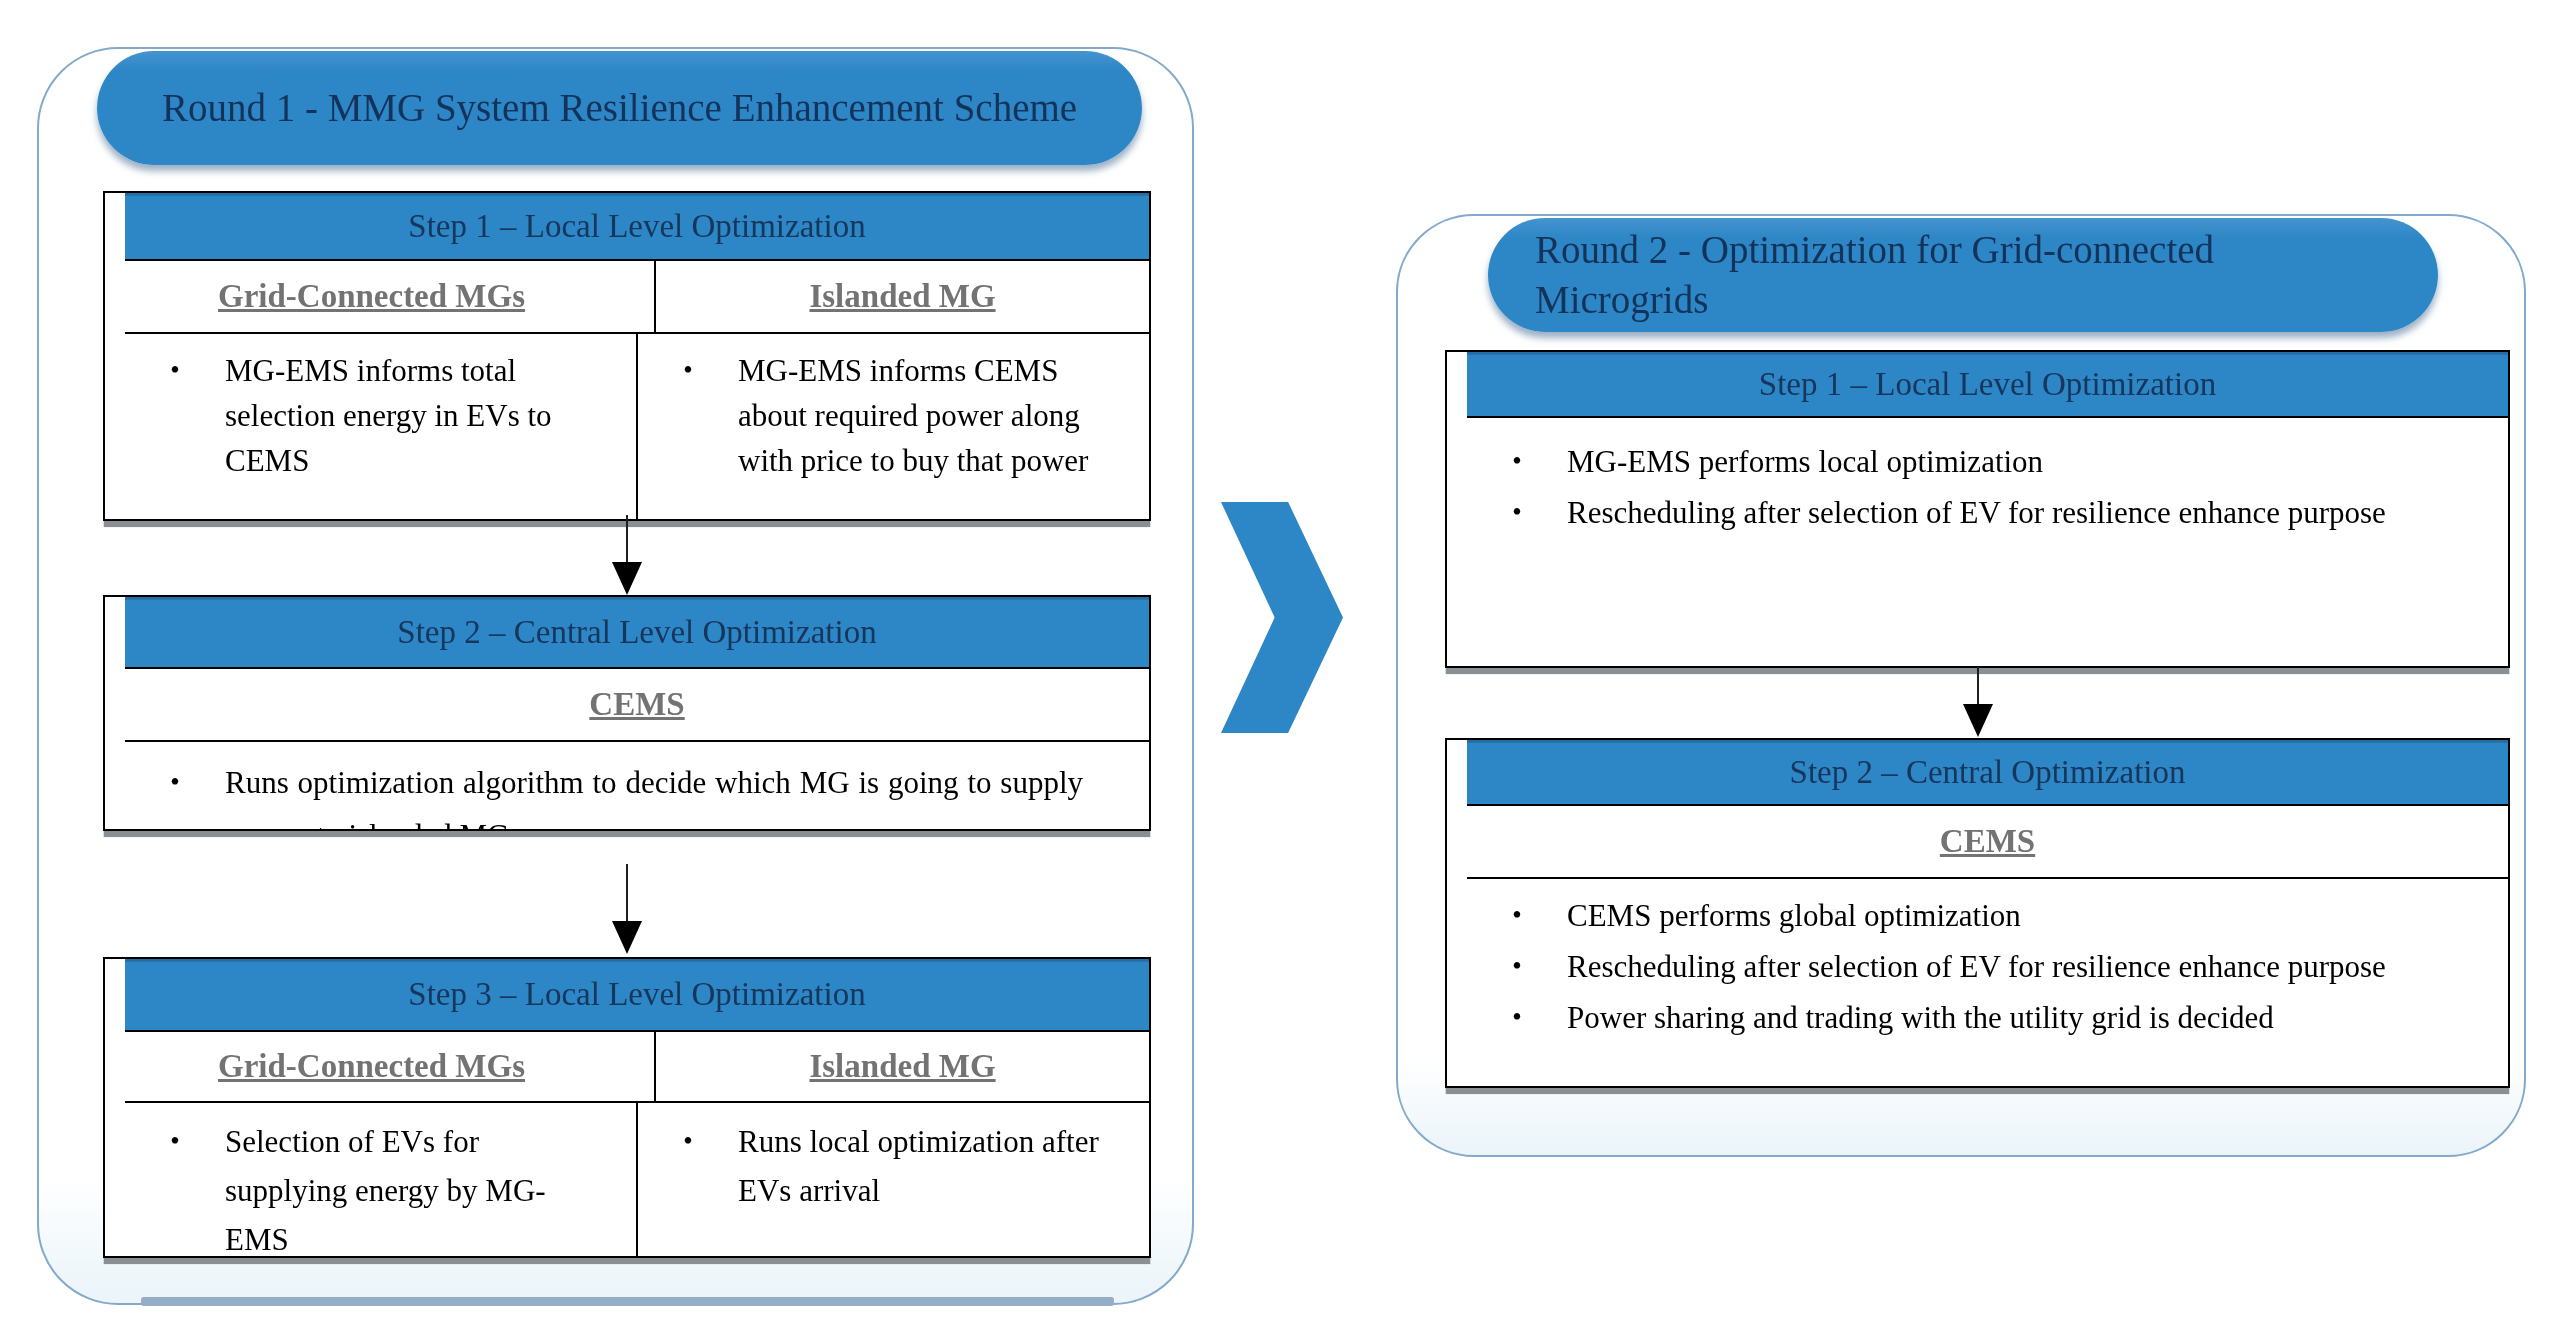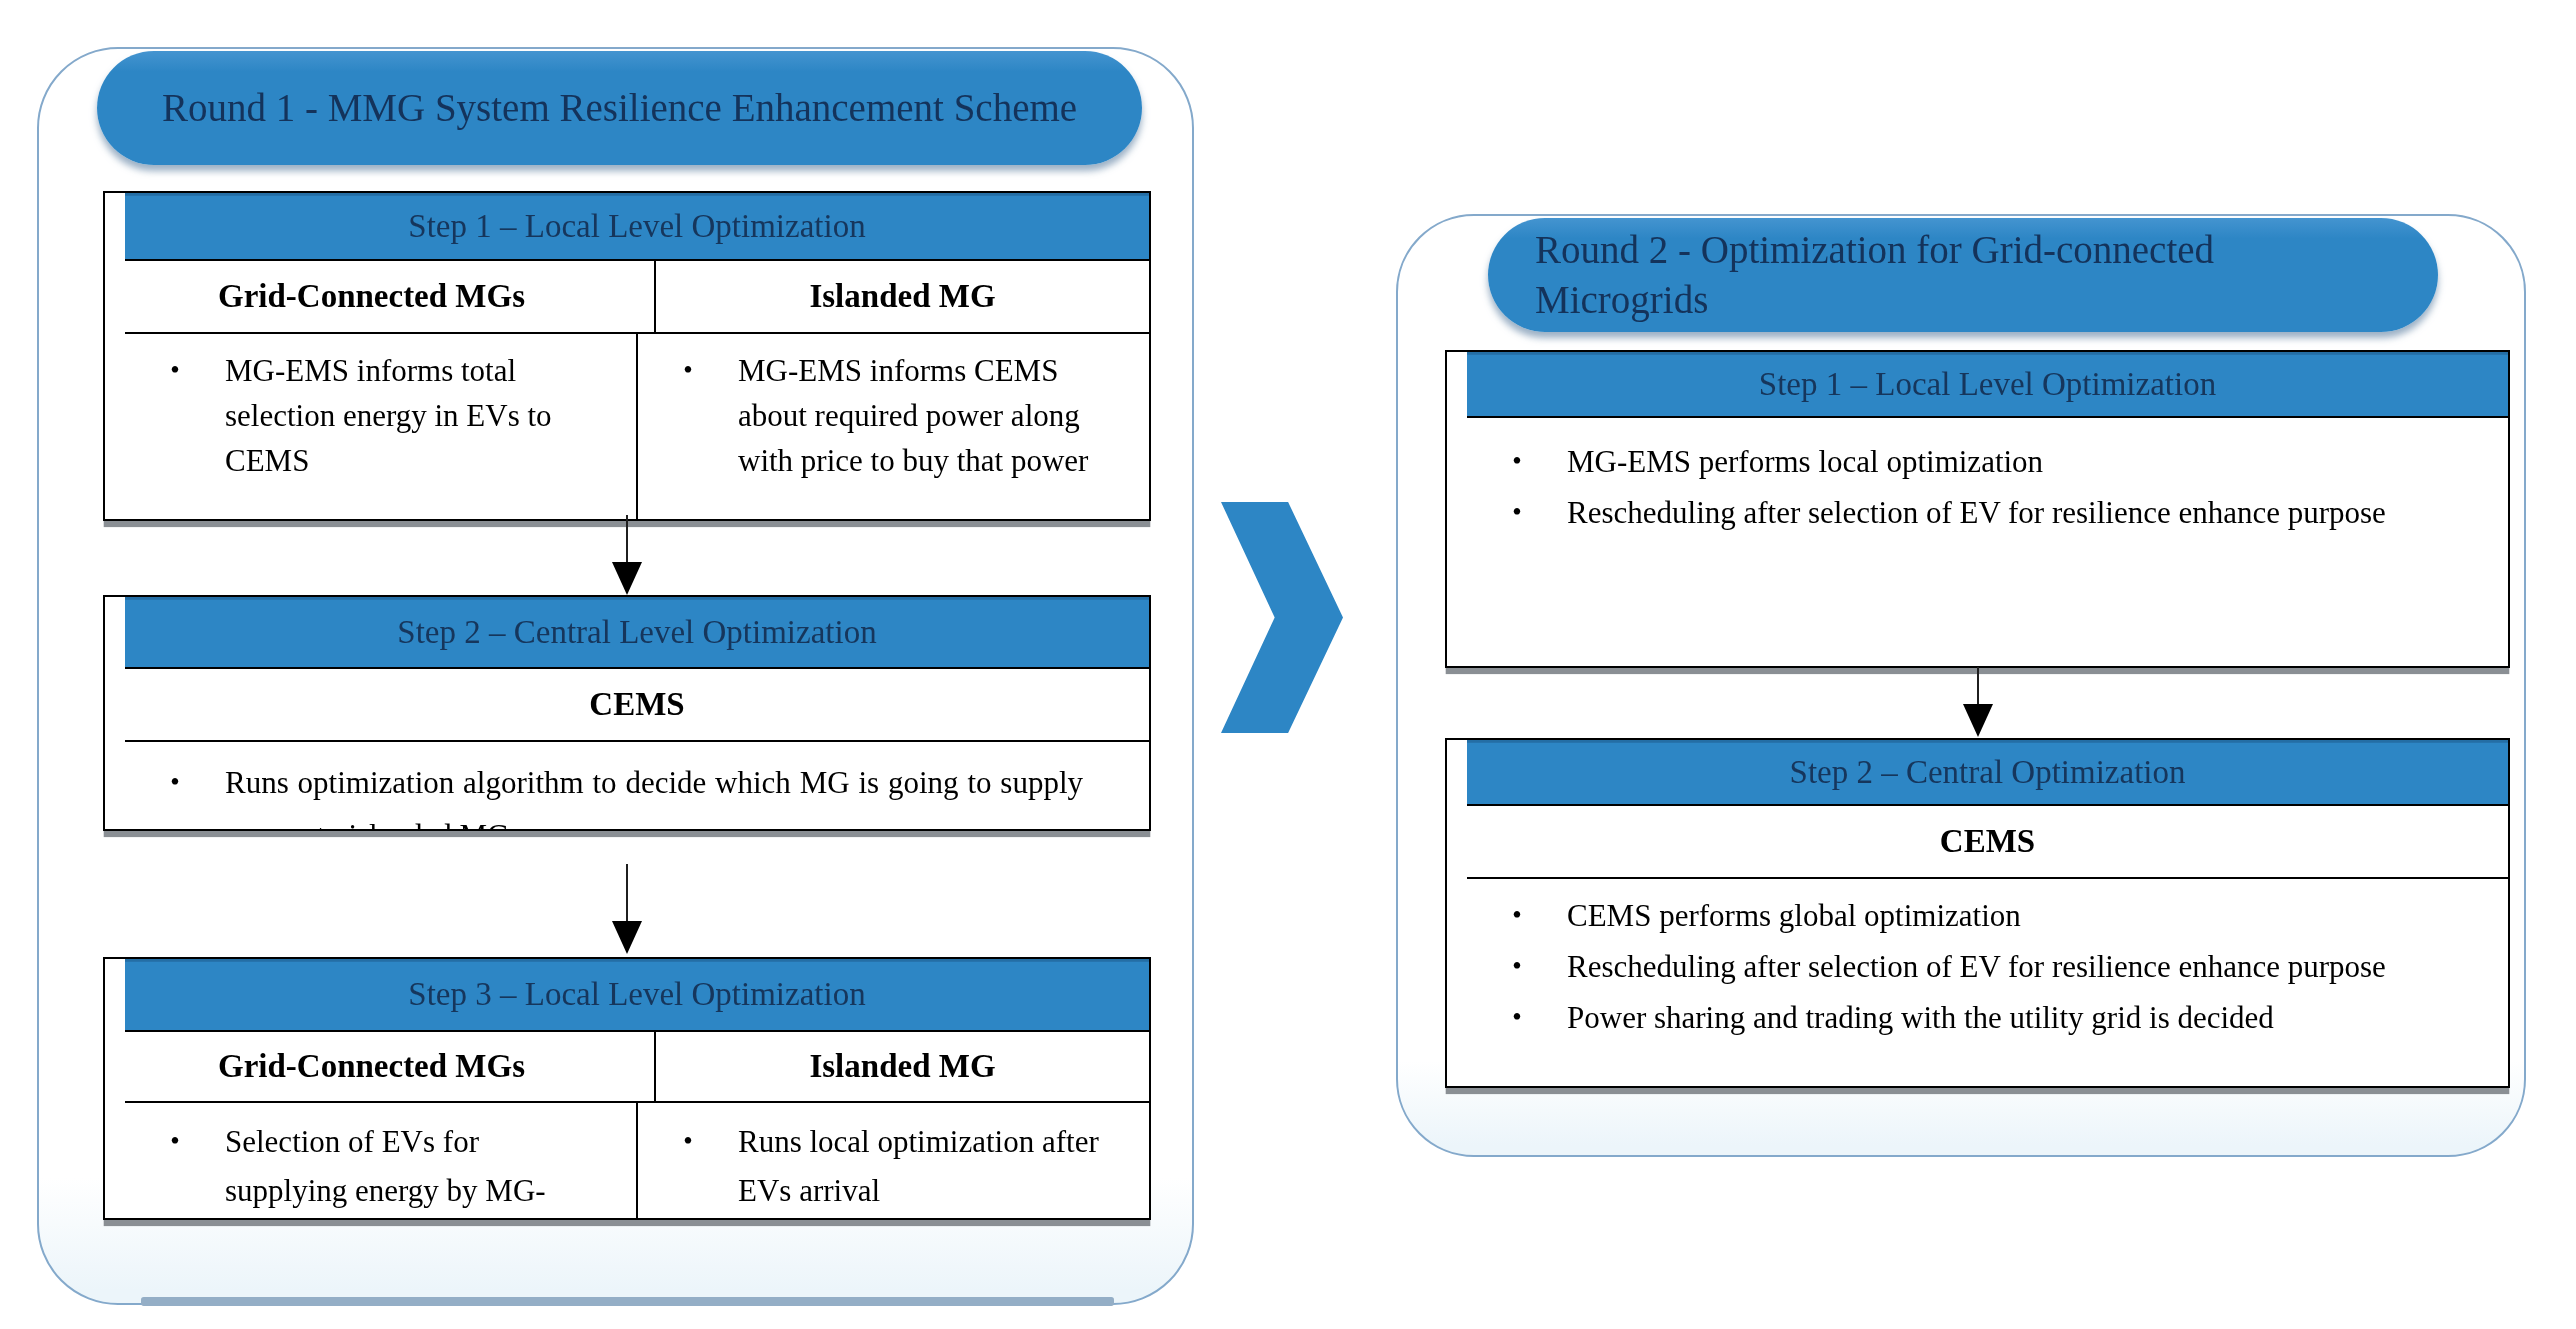--- a/index.html
+++ b/index.html
@@ -48,21 +48,21 @@
     color:#16365c;
     font-size:33px;
     display:flex; align-items:center; justify-content:center;
     border-bottom:2.7px solid #000;
     box-shadow:inset 0 2.7px 0 rgba(10,40,70,.25);
     flex:0 0 auto;
   }
   .col-row{ display:flex; border-bottom:2.7px solid #000; flex:0 0 auto; }
   .col{
     flex:1; display:flex; align-items:center; justify-content:center;
-    font-weight:bold; font-size:33px; color:#000000;
+    font-weight:bold; font-size:33px; color:#737373;text-decoration:underline;
   }
   .col + .col{ border-left:2px solid #000;margin-left:36px; }
   .body-row{ display:flex; flex:1 1 auto; overflow:hidden; }
   .cell{ flex:1; padding:13.6px 16.3px 0 0; box-sizing:border-box; font-size:31px; color:#000; }
   .cell + .cell{ border-left:2px solid #000; }
   .b{ display:flex; align-items:flex-start; }
   .dot{ flex:0 0 100px; text-align:center; font-size:27px; }
   .txt{ flex:1 1 auto; }
 
   .lh66{ line-height:45px; }
@@ -145,21 +145,21 @@
         </div>
       </div>
     </div>
   </div>
 
   <div class="varrow" style="left:573px; top:815px; height:90px;">
     <div class="stem"></div>
     <div class="head"></div>
   </div>
 
-  <div class="stable t3" style="left:64px; top:908px; width:1048px; height:263px;">
+  <div class="stable t3" style="left:64px; top:908px; width:1048px; height:301px;">
     <div class="step-hdr" style="height:71px;">
       <span>Step 3 – Local Level Optimization</span>
     </div>
     <div class="col-row" style="height:69px;">
       <div class="col">Grid-Connected MGs</div>
       <div class="col">Islanded MG</div>
     </div>
     <div class="body-row lh72">
       <div class="cell">
         <div class="b">

